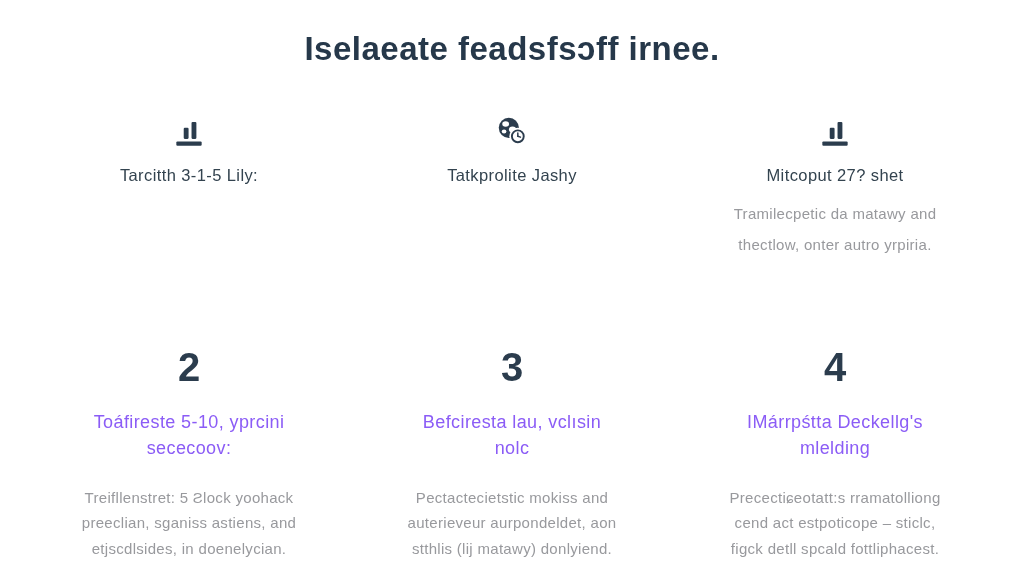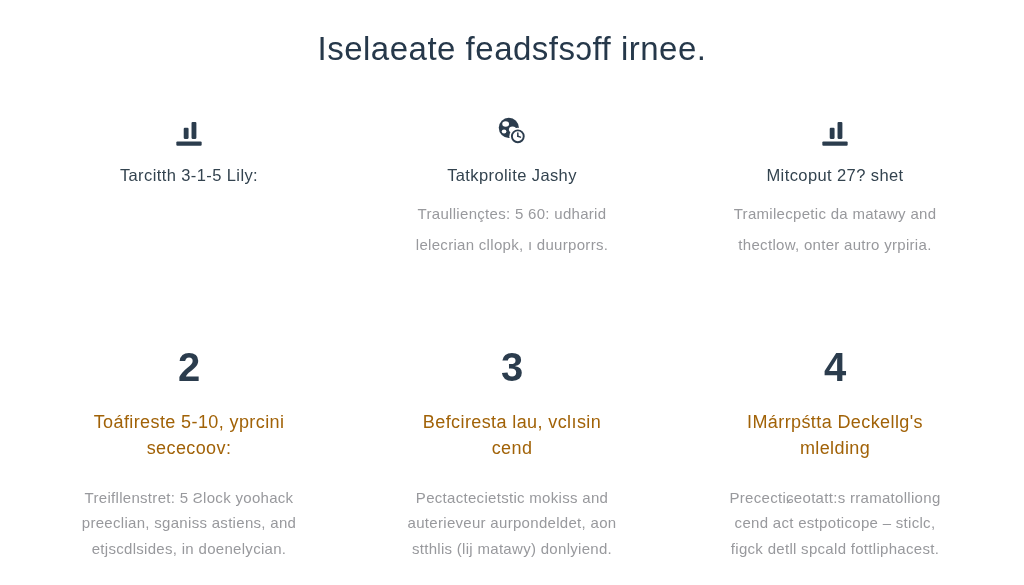--- a/index.html
+++ b/index.html
@@ -10,21 +10,21 @@
     background: #ffffff;
     font-family: "Liberation Sans", "DejaVu Sans", sans-serif;
     color: #2b3c4d;
     overflow: hidden;
     box-sizing: border-box;
   }
   .title {
     text-align: center;
     padding-top: 30px;
     font-size: 33px;
-    font-weight: 400;
+    font-weight: 700;
     letter-spacing: 0.5px;
     color: #26384a;
   }
   .grid {
     display: grid;
     grid-template-columns: repeat(3, 1fr);
     padding: 0 36px;
     column-gap: 17px;
   }
   .features { margin-top: 46px; }
@@ -52,21 +52,21 @@
     font-weight: 600;
     color: #2b3c4d;
     line-height: 1;
   }
   .step-heading {
     margin-top: 22px;
     font-size: 18px;
     font-weight: 500;
     letter-spacing: 0.4px;
     line-height: 1.45;
-    color: #a16207;
+    color: #8b5cf6;
     white-space: pre-line;
   }
   .step-body {
     margin-top: 24px;
     font-size: 15px;
     line-height: 1.72;
     letter-spacing: 0.3px;
     color: #98999d;
     white-space: pre-line;
   }
@@ -98,22 +98,20 @@
           <ellipse cx="11" cy="9.5" rx="3.2" ry="2.6" fill="#ffffff"></ellipse>
           <ellipse cx="17.5" cy="14.5" rx="3.4" ry="2.8" fill="#ffffff"></ellipse>
           <ellipse cx="9.5" cy="16.5" rx="2.2" ry="1.8" fill="#ffffff"></ellipse>
           <circle cx="22.5" cy="21" r="8" fill="#ffffff"></circle>
           <circle cx="22.5" cy="21" r="5.6" fill="#ffffff" stroke="#2b3c4d" stroke-width="1.8"></circle>
           <line x1="22.5" y1="21" x2="22.5" y2="17.8" stroke="#2b3c4d" stroke-width="1.4" stroke-linecap="round"></line>
           <line x1="22.5" y1="21" x2="25" y2="21.8" stroke="#2b3c4d" stroke-width="1.4" stroke-linecap="round"></line>
         </svg>
       </div>
       <div class="feature-heading">Tatkprolite Jashy</div>
-      <div class="feature-body">Traulliençtes: 5 60: udharid
-lelecrian cllopk, ı duurporrs.</div>
     </div>
 
     <div class="cell">
       <div class="icon-wrap">
         <svg width="38" height="34" viewBox="0 0 36 32" fill="#2b3c4d" xmlns="http://www.w3.org/2000/svg">
           <rect x="6" y="26" width="24" height="4" rx="1"></rect>
           <rect x="13" y="13" width="4.6" height="10.5" rx="1"></rect>
           <rect x="20.4" y="7.5" width="4.6" height="16" rx="1"></rect>
         </svg>
       </div>
@@ -131,21 +129,21 @@
       <div class="step-heading">Toáfireste 5-10, yprcini
 sececoov:</div>
       <div class="step-body">Treifllenstret: 5 Ƨlock yoohack
 preeclian, sganiss astiens, and
 etjscdlsides, in doenelycian.</div>
     </div>
 
     <div class="cell">
       <div class="step-number">3</div>
       <div class="step-heading">Befciresta lau, vclısin
-cend</div>
+nolc</div>
       <div class="step-body">Pectactecietstic mokiss and
 auterieveur aurpondeldet, aon
 stthlis (lij matawy) donlyiend.</div>
     </div>
 
     <div class="cell">
       <div class="step-number">4</div>
       <div class="step-heading">IMárrpśtta Deckellg's
 mlelding</div>
       <div class="step-body">Precectiɕeotatt:s rramatolliong

